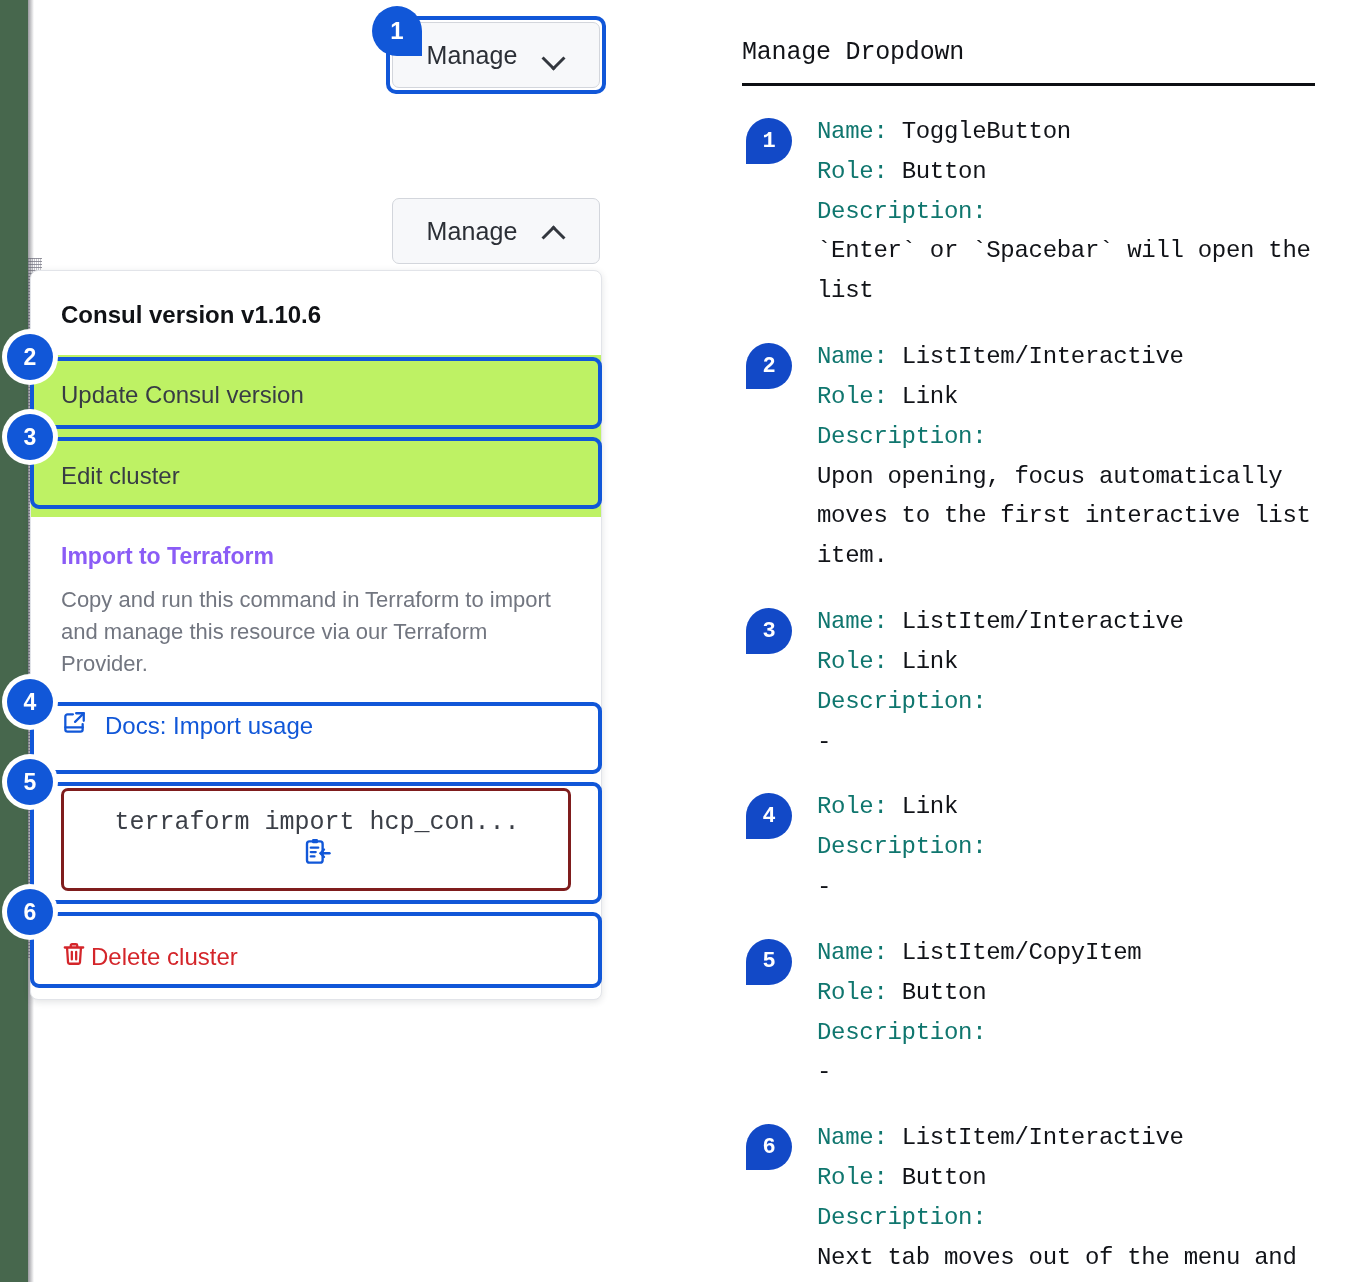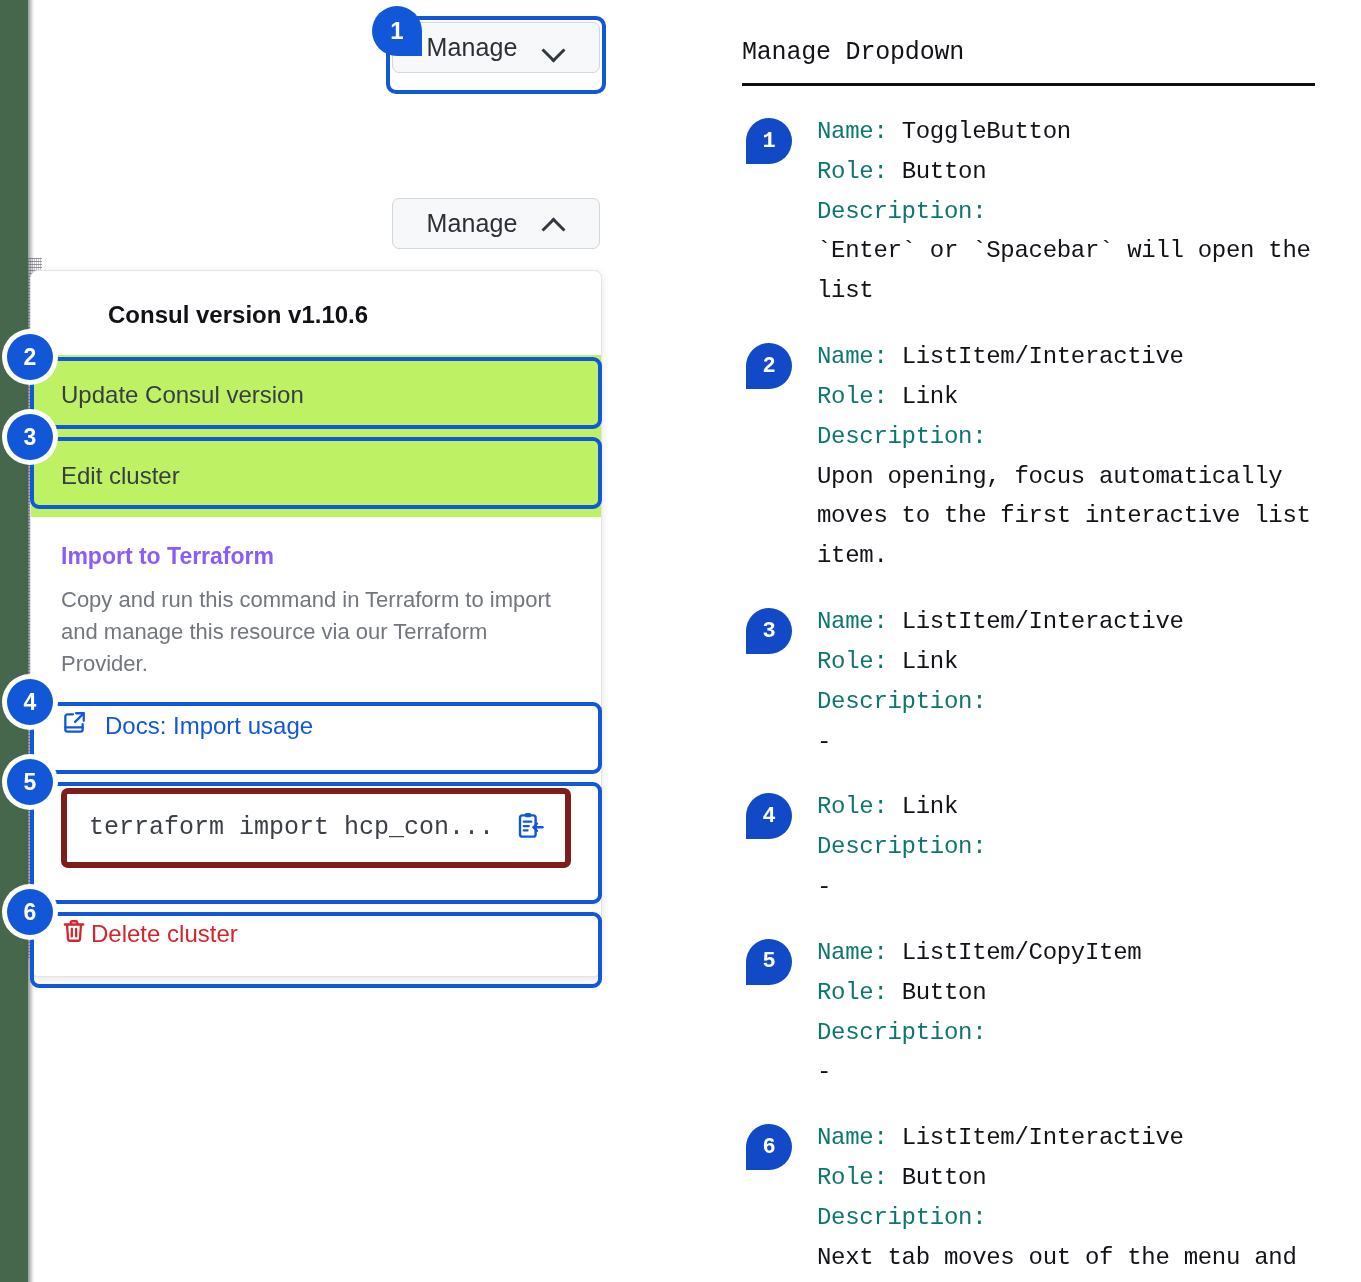--- a/index.html
+++ b/index.html
@@ -61,21 +61,21 @@
   
   .manage-btn {
     position: absolute;
     display: flex;
     align-items: center;
     justify-content: center;
     gap: 26px;
     background: #f7f8fa;
     border: 1px solid #d3d6dc;
     border-radius: 7px;
-    height: 51px;
+    height: 66px;
     width: 208px;
     font-size: 25px;
     color: #2b2f36;
     cursor: pointer;
   }
   .manage-btn .lbl { letter-spacing: .1px; }
   .manage-btn-1 { left: 392px; top: 22px; }
   .manage-btn-2 { left: 392px; top: 198px; }
 
   .chev {
@@ -114,21 +114,20 @@
     border: 1px solid #e2e4e9;
     border-radius: 8px;
     box-shadow: 0 2px 7px rgba(30,35,45,.13);
   }
 
   .dd-head {
     font-size: 24px;
     font-weight: 700;
     color: #101216;
     padding: 30px 30px 26px 30px;
-    margin-left: 47px;
   }
 
   .dd-item {
     position: relative;
     font-size: 24px;
     color: #383c44;
     padding: 26px 30px 27px 30px;
     cursor: pointer;
     background: #bef264;
   }
@@ -156,25 +155,26 @@
     color: #1157d8;
     padding: 24px 30px 26px 30px;
     cursor: pointer;
   }
 
   .dd-copy-wrap { padding: 20px 30px 26px 30px; }
   .copy-box {
     display: flex;
     align-items: center;
     justify-content: space-between;
-    border: 6px solid #7f1d1d;
+    border: 3px solid #7f1d1d;
     border-radius: 7px;
     padding: 17px 20px 17px 22px;
     background: #fff;
     cursor: pointer;
+    flex-direction: column;
   }
   .copy-text {
     font-family: "Liberation Mono", "DejaVu Sans Mono", monospace;
     font-size: 25px;
     color: #3b3f47;
     white-space: nowrap;
     overflow: hidden;
   }
 
   .dd-delete {

